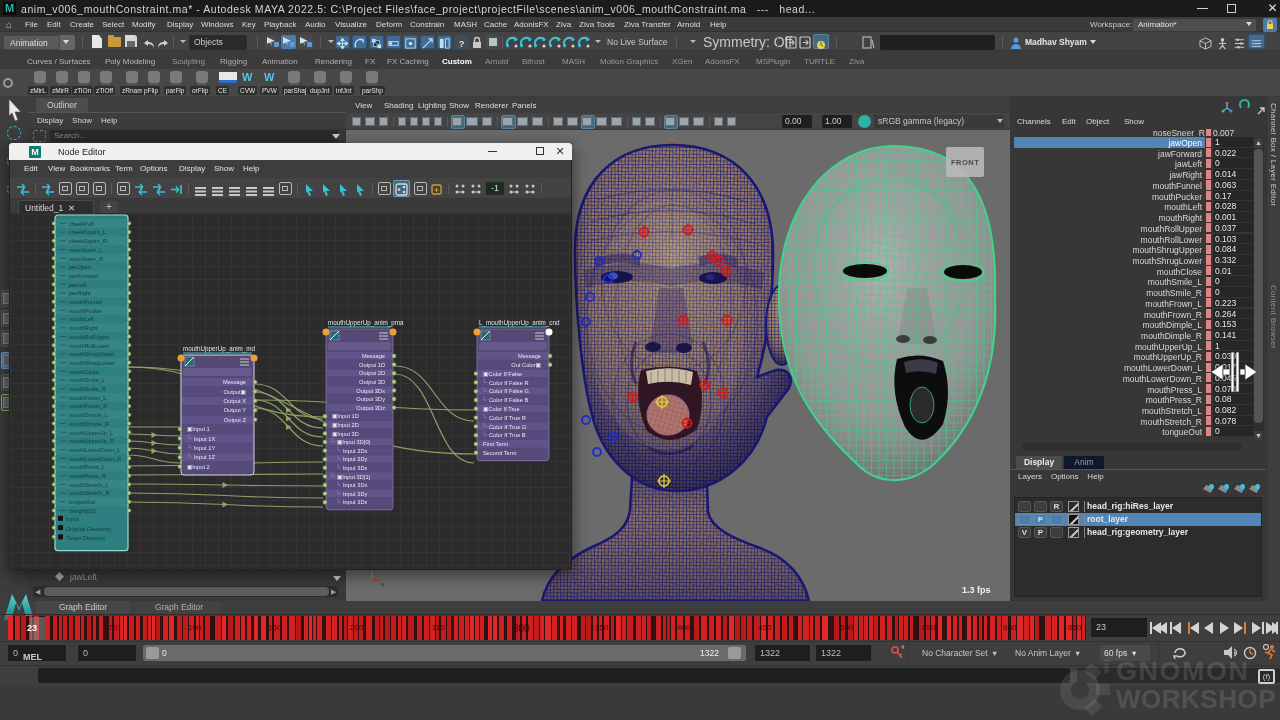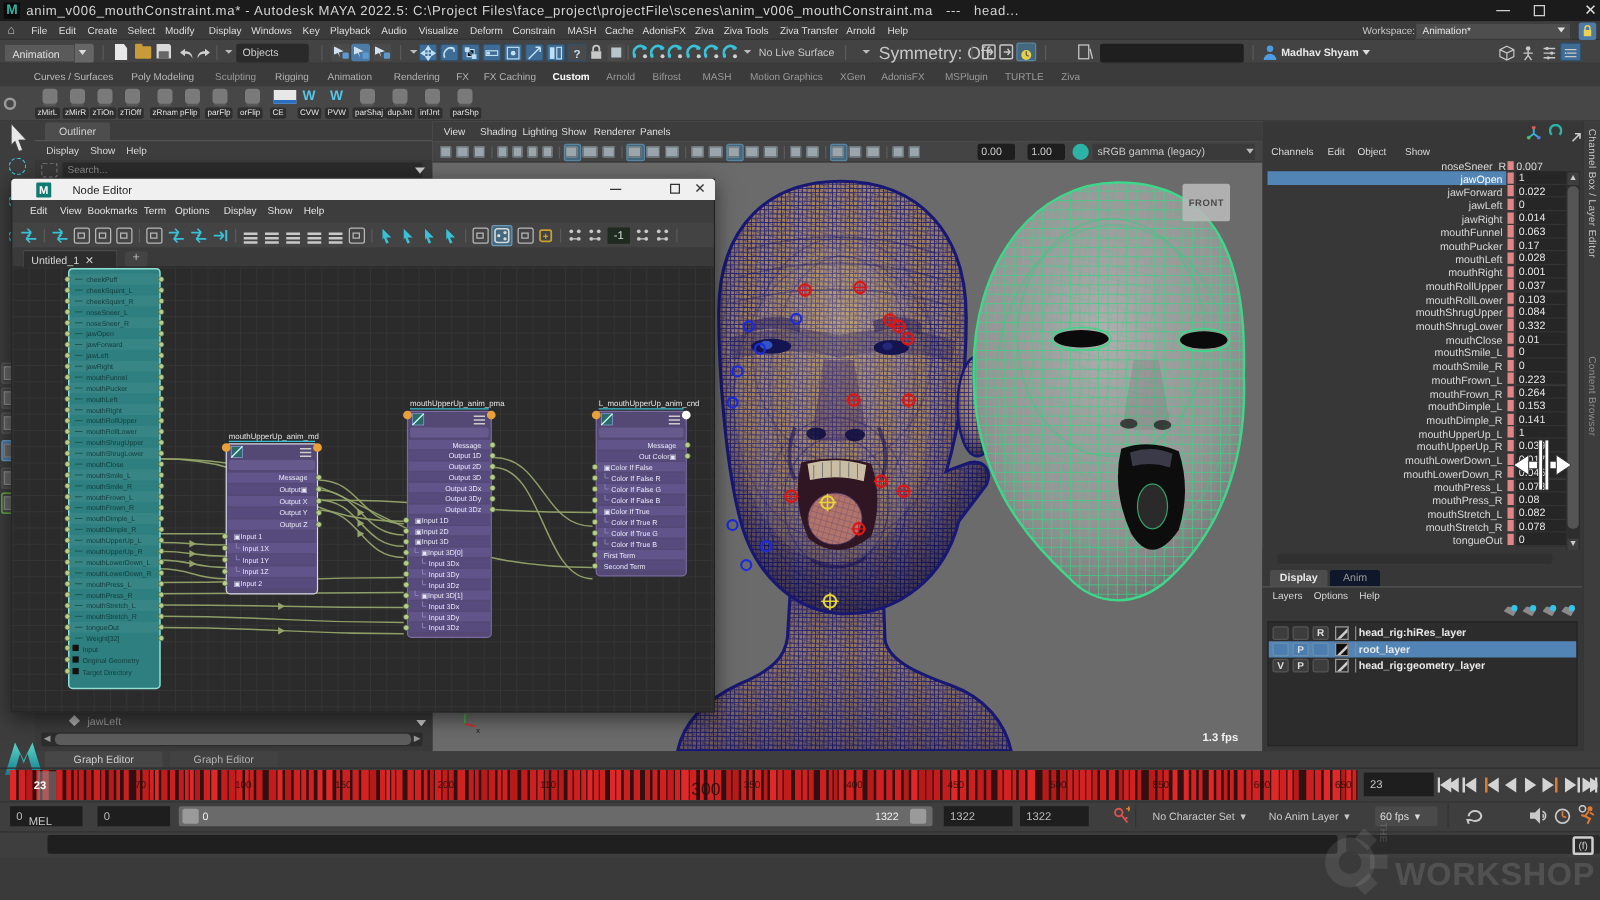--- a/index.html
+++ b/index.html
@@ -460,21 +460,21 @@
     <i style="position:absolute;left:1051px;top:0px;width:5px;height:24px;background:#e02828;"></i>
     <i style="position:absolute;left:1058px;top:0px;width:6px;height:24px;background:#e02828;"></i>
     <i style="position:absolute;left:1065px;top:0px;width:3px;height:24px;background:#b81a1a;"></i>
     <i style="position:absolute;left:1069px;top:0px;width:4px;height:24px;background:#e02828;"></i>
     <i style="position:absolute;left:1074px;top:0px;width:3px;height:24px;background:#d02020;"></i>
     <i style="position:absolute;left:100px;top:7px;font-style:normal;font-size:8px;color:rgba(40,10,10,0.85);">70</i>
     <i style="position:absolute;left:180px;top:7px;font-style:normal;font-size:8px;color:rgba(40,10,10,0.85);">100</i>
     <i style="position:absolute;left:260px;top:7px;font-style:normal;font-size:8px;color:rgba(40,10,10,0.85);">150</i>
     <i style="position:absolute;left:342px;top:7px;font-style:normal;font-size:8px;color:rgba(40,10,10,0.85);">200</i>
     <i style="position:absolute;left:424px;top:7px;font-style:normal;font-size:8px;color:rgba(40,10,10,0.85);">110</i>
-    <i style="position:absolute;left:505px;top:7px;font-style:normal;font-size:14px;color:rgba(40,10,10,0.85);margin-left:40px;">300</i>
+    <i style="position:absolute;left:505px;top:7px;font-style:normal;font-size:10px;color:rgba(40,10,10,0.85);">300</i>
     <i style="position:absolute;left:587px;top:7px;font-style:normal;font-size:8px;color:rgba(40,10,10,0.85);">350</i>
     <i style="position:absolute;left:669px;top:7px;font-style:normal;font-size:8px;color:rgba(40,10,10,0.85);">400</i>
     <i style="position:absolute;left:750px;top:7px;font-style:normal;font-size:8px;color:rgba(40,10,10,0.85);">450</i>
     <i style="position:absolute;left:832px;top:7px;font-style:normal;font-size:8px;color:rgba(40,10,10,0.85);">500</i>
     <i style="position:absolute;left:914px;top:7px;font-style:normal;font-size:8px;color:rgba(40,10,10,0.85);">850</i>
     <i style="position:absolute;left:995px;top:7px;font-style:normal;font-size:8px;color:rgba(40,10,10,0.85);">600</i>
     <i style="position:absolute;left:1060px;top:7px;font-style:normal;font-size:8px;color:rgba(40,10,10,0.85);">650</i>
   </div>
 <div class="abs" style="left:30px;top:617px;width:15px;height:23px;background:rgba(140,140,140,0.55);z-index:5;"></div>
 <div class="abs" style="left:27px;top:623px;height:10px;color:#fff;font-size:9px;font-weight:bold;line-height:10px;z-index:6;">23</div>
@@ -527,26 +527,27 @@
 <div class="abs" style="left:1243px;top:645px;width:15px;height:15px;"><svg width="15" height="15">
       <circle cx="7" cy="8" r="5.5" fill="none" stroke="#c8c8c8" stroke-width="1.4"></circle>
       <path d="M7,8 L7,4 M7,8 L10,9" stroke="#e07a30" stroke-width="1.4"></path>
     </svg></div>
 <div class="abs" style="left:1262px;top:644px;width:15px;height:16px;"><svg width="15" height="16">
       <circle cx="10" cy="3" r="2" fill="#e07a30"></circle>
       <path d="M9,5 L6,9 L10,11 L8,15 M6,9 L3,8 M10,6 l3,2" stroke="#e07a30" stroke-width="1.6" fill="none"></path>
       <circle cx="4" cy="3" r="2.5" fill="none" stroke="#c8c8c8" stroke-width="1.2"></circle>
     </svg></div>
 <div class="abs" style="left:0;top:665px;width:1280px;height:21px;background:#3e3e3e;border-top:1px solid #333;"></div>
-<div class="abs" style="left:12px;top:651px;height:12px;color:#ccc;font-size:9px;font-weight:normal;line-height:12px;padding-left:11px;">MEL</div>
+<div class="abs" style="left:12px;top:651px;height:12px;color:#ccc;font-size:9px;font-weight:bold;line-height:12px;padding-left:11px;">MEL</div>
 <div class="abs" style="left:38px;top:668px;width:1032px;height:15px;background:#1f1f1f;border-radius:2px;"></div>
 <div class="abs" style="left:1077px;top:668px;width:203px;height:15px;background:#2a2a2a;border-radius:2px;"></div>
 <div class="abs" style="left:0;top:686px;width:1280px;height:34px;background:#3a3a3a;"></div>
 <div class="abs" style="left:1258px;top:669px;width:17px;height:15px;border:2px solid #cfcfcf;border-radius:2px;color:#cfcfcf;font-size:8px;line-height:11px;text-align:center;z-index:12;">(f)</div>
 <div class="abs" style="left:1052px;top:652px;width:228px;height:68px;overflow:hidden;z-index:11;color:rgba(255,255,255,0.12);">
+    <div class="abs" style="left:64px;top:4px;font-size:27px;font-weight:bold;letter-spacing:1.5px;transform:scaleY(0.98);">GNOMON</div>
     <div class="abs" style="left:64px;top:32px;font-size:26px;font-weight:bold;letter-spacing:0.5px;transform:scaleY(0.98);">WORKSHOP</div>
     <div class="abs" style="left:0px;top:0px;width:62px;height:68px;"><svg width="62" height="68" viewBox="0 0 62 68">
         <g fill="rgba(255,255,255,0.09)">
           <circle cx="28" cy="38" r="20"></circle>
           <rect x="44" y="32" width="14" height="11"></rect>
           <rect x="34" y="14" width="14" height="11" transform="rotate(42 41 19)"></rect>
           <rect x="34" y="50" width="14" height="11" transform="rotate(-42 41 55)"></rect>
         </g>
         <circle cx="28" cy="38" r="9" fill="#3a3a3a"></circle>
       </svg></div>

